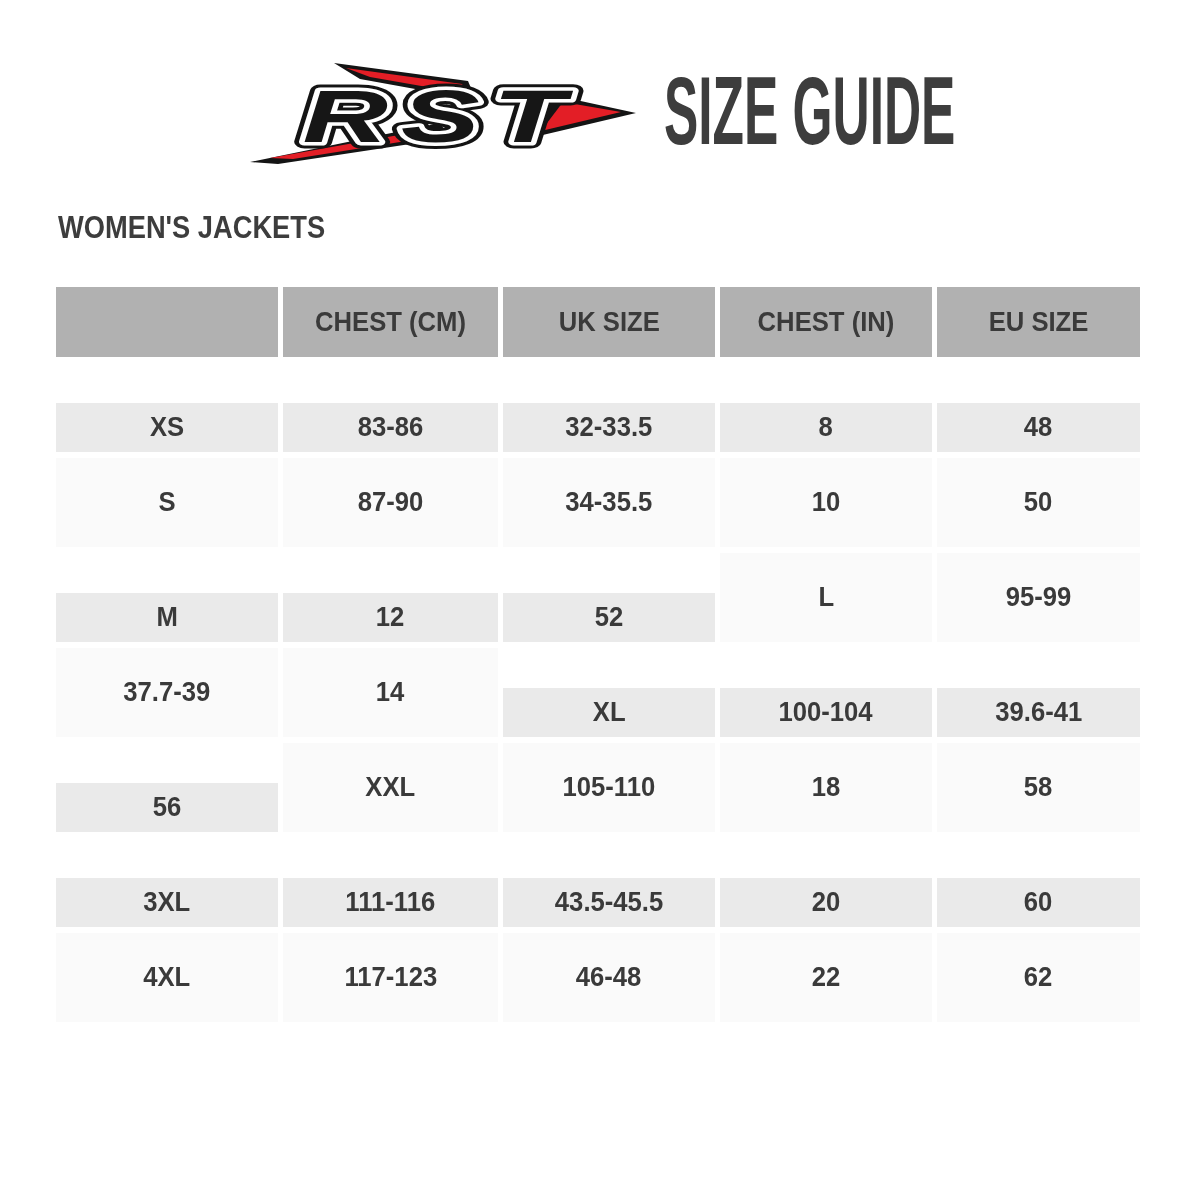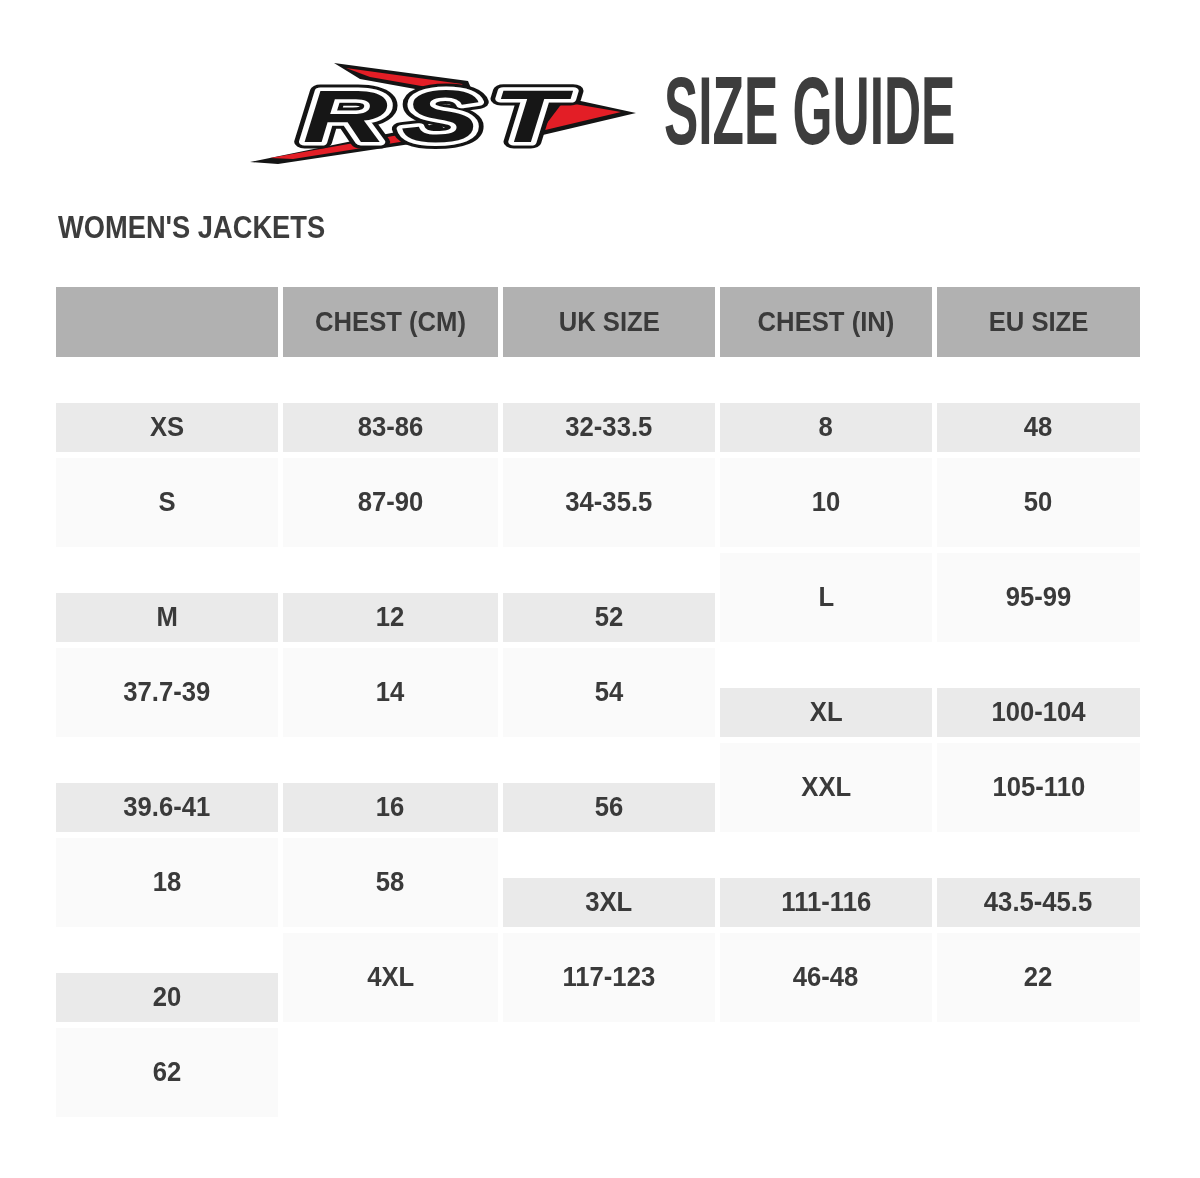--- a/index.html
+++ b/index.html
@@ -197,37 +197,31 @@
       </div>
     <div class="cell lite">
         <span class="cell-text">95-99</span>
       </div>
     <div class="cell lite">
         <span class="cell-text">37.7-39</span>
       </div>
     <div class="cell lite">
         <span class="cell-text">14</span>
       </div>
-    <div class="cell lite">
-        <span class="cell-text">54</span>
-      </div>
 
     <div class="cell alt">
         <span class="cell-text">XL</span>
       </div>
     <div class="cell alt">
         <span class="cell-text">100-104</span>
       </div>
     <div class="cell alt">
         <span class="cell-text">39.6-41</span>
       </div>
     <div class="cell alt">
-        <span class="cell-text">16</span>
-      </div>
-    <div class="cell alt">
         <span class="cell-text">56</span>
       </div>
 
     <div class="cell lite">
         <span class="cell-text">XXL</span>
       </div>
     <div class="cell lite">
         <span class="cell-text">105-110</span>
       </div>
     <div class="cell lite">
@@ -241,20 +235,23 @@
         <span class="cell-text">3XL</span>
       </div>
     <div class="cell alt">
         <span class="cell-text">111-116</span>
       </div>
     <div class="cell alt">
         <span class="cell-text">43.5-45.5</span>
       </div>
     <div class="cell alt">
         <span class="cell-text">20</span>
+      </div>
+    <div class="cell alt">
+        <span class="cell-text">60</span>
       </div>
 
     <div class="cell lite">
         <span class="cell-text">4XL</span>
       </div>
     <div class="cell lite">
         <span class="cell-text">117-123</span>
       </div>
     <div class="cell lite">
         <span class="cell-text">46-48</span>

